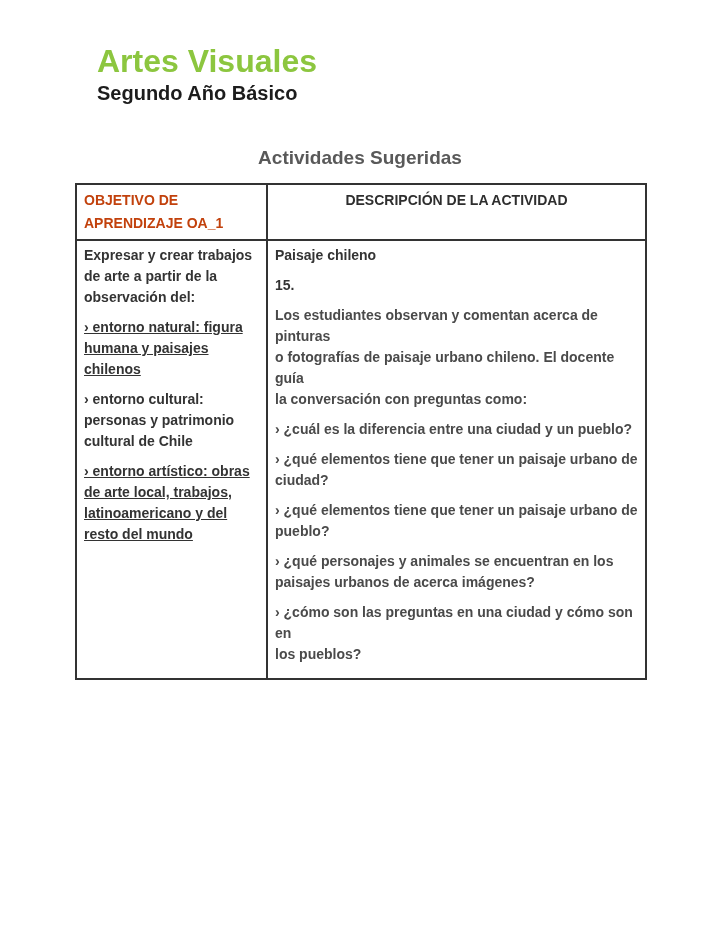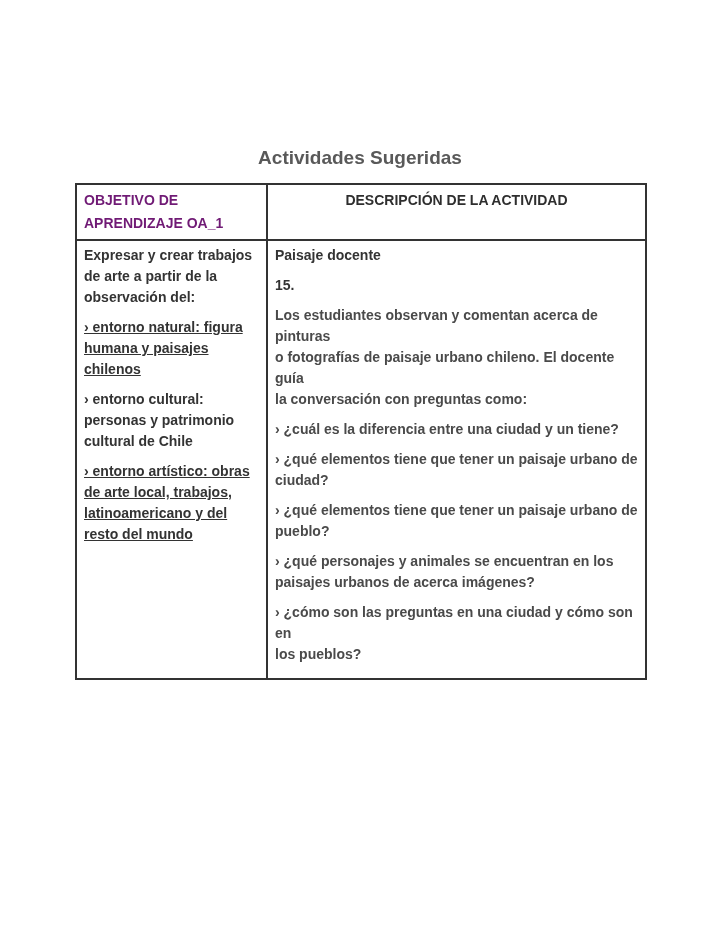--- a/index.html
+++ b/index.html
@@ -49,41 +49,45 @@
     border-collapse:collapse;table-layout:fixed;
   }
   table.activities col.c1{width:191px;}
   table.activities col.c2{width:379px;}
   table.activities th,table.activities td{
     border:2px solid var(--border-color);
     vertical-align:top;padding:4px 7px;
   }
   th.obj-head{
     font-size:14px;font-weight:bold;text-align:left;
-    line-height:23px;color:#701a75;white-space:pre-line;
+    line-height:23px;color:#c2410c;white-space:pre-line;
     height:49px;
   }
   th.desc-head{
     font-size:14px;font-weight:bold;text-align:center;
     line-height:23px;color:#2e2e2e;border-radius:28px;
   }
   tr.body-row{height:385px;}
   td p{
     font-size:14px;line-height:21px;margin:0 0 9px 0;
     white-space:pre-line;color:var(--text-body);font-weight:bold;
   }
   td.objective-cell p{font-weight:bold;color:var(--text-dark);}
   td.description-cell p.b{font-weight:bold;color:var(--text-dark);}
   p.u{text-decoration:underline;cursor:pointer;}
 </style>
 </head>
 <body>
 
 <div class="page">
 
+  <div class="brand">
+    <div class="subject">Artes Visuales</div>
+    <div class="grade">Segundo Año Básico</div>
+  </div>
 
 
   <div class="section-title">Actividades Sugeridas</div>
 
   <table class="activities">
     <colgroup>
         <col class="c1">
         <col class="c2">
       </colgroup>
     <thead>
@@ -104,26 +108,26 @@
 chilenos</p>
           <p>› entorno cultural:
 personas y patrimonio
 cultural de Chile</p>
           <p class="u">› entorno artístico: obras
 de arte local, trabajos,
 latinoamericano y del
 resto del mundo</p>
         </td>
         <td class="description-cell">
-          <p class="b">Paisaje docente</p>
+          <p class="b">Paisaje chileno</p>
           <p class="b">15.</p>
           <p>Los estudiantes observan y comentan acerca de pinturas
 o fotografías de paisaje urbano chileno. El docente guía
 la conversación con preguntas como:</p>
-          <p>› ¿cuál es la diferencia entre una ciudad y un tiene?</p>
+          <p>› ¿cuál es la diferencia entre una ciudad y un pueblo?</p>
           <p>› ¿qué elementos tiene que tener un paisaje urbano de
 ciudad?</p>
           <p>› ¿qué elementos tiene que tener un paisaje urbano de
 pueblo?</p>
           <p>› ¿qué personajes y animales se encuentran en los
 paisajes urbanos de acerca imágenes?</p>
           <p>› ¿cómo son las preguntas en una ciudad y cómo son en
 los pueblos?</p>
         </td>
       </tr>

